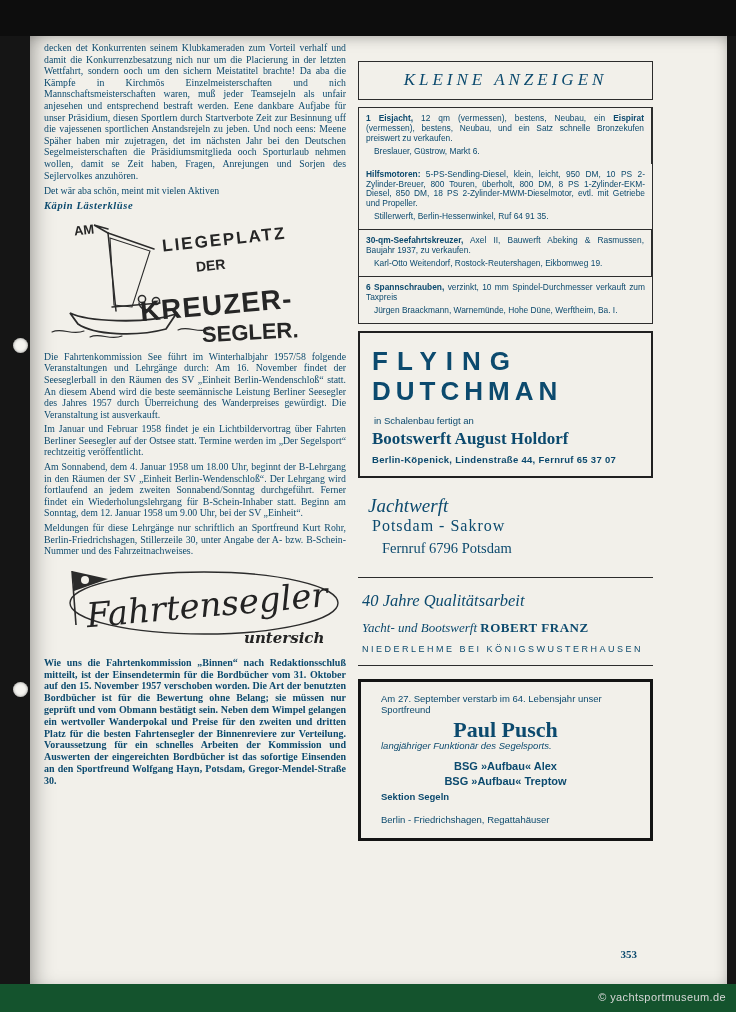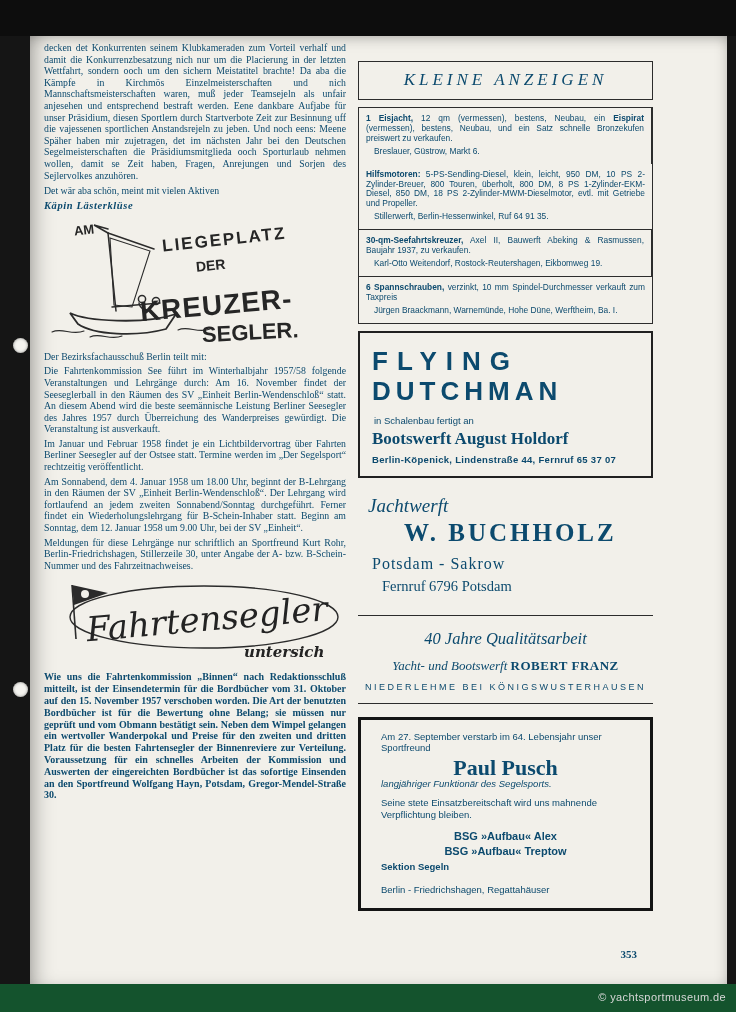--- a/index.html
+++ b/index.html
@@ -49,21 +49,21 @@
   .fd-firm{font-family:"Liberation Serif",serif;font-weight:bold;font-size:17px;margin:2px 0 5px;}
   .fd-addr{font:bold 9.5px "Liberation Sans",sans-serif;letter-spacing:.3px;}
 
   .bu{padding:10px 4px 12px 10px;margin-bottom:4px;}
   .bu-script{font-family:Liberation Serif, serif;font-style:italic;font-size:19px;}
   .bu-name{font-family:"Liberation Serif",serif;font-weight:bold;font-size:25px;
            letter-spacing:3px;margin:2px 0 8px 36px;}
   .bu-city{font-family:"Liberation Serif",serif;font-size:16px;letter-spacing:1px;margin-left:4px;}
   .bu-phone{font-family:"Liberation Serif",serif;font-size:14.5px;margin:5px 0 0 14px;}
 
-  .fr{border-top:1px solid #2c2c2c;border-bottom:1px solid #2c2c2c;text-align:center;
+  .fr{border-top:1px solid #2c2c2c;border-bottom:1px solid #2c2c2c;text-align:left;
       padding:13px 4px 11px;margin:8px 0 13px;}
   .fr1{font-family:"Liberation Serif",serif;font-style:italic;font-size:16.5px;margin-bottom:9px;}
   .fr2{font-family:"Liberation Serif",serif;font-size:13px;}
   .fr2 .it{font-style:italic;} .fr2 .bd{font-weight:bold;letter-spacing:.5px;}
   .fr3{font:9px "Liberation Sans",sans-serif;letter-spacing:2.5px;margin-top:8px;}
 
   .pu{border:3px solid #141414;padding:11px 20px 12px;
       font:9.5px/11.6px "Liberation Sans",sans-serif;}
   .pu-name{text-align:center;font-family:"Liberation Serif",serif;font-weight:bold;
            font-size:22px;margin:8px 0 5px;}
@@ -116,21 +116,20 @@
             <path d="M46 120 C56 115, 66 124, 78 119" stroke-width="1.1"></path>
           </g>
           <text class="hand" x="30" y="18" font-size="13" transform="rotate(-6 36 14)">AM</text>
           <text class="hand" x="118" y="26" font-size="17" letter-spacing="2" transform="rotate(-6 200 22)">LIEGEPLATZ</text>
           <text class="hand" x="152" y="54" font-size="14" transform="rotate(-6 160 50)">DER</text>
           <text class="hand" x="96" y="96" font-size="28" letter-spacing="1" transform="rotate(-5 190 90)">KREUZER-</text>
           <text class="hand" x="158" y="123" font-size="22" transform="rotate(-3 200 118)">SEGLER.</text>
         </svg>
       </div>
 
-      <p class="bt">Der Bezirksfachausschuß Berlin teilt mit:</p>
       <p class="bt">Die Fahrtenkommission See führt im Winterhalbjahr 1957/58 folgende Veranstaltungen und Lehrgänge durch: Am 16. November findet der Seeseglerball in den Räumen des SV „Einheit Berlin-Wendenschloß“ statt. An diesem Abend wird die beste seemännische Leistung Berliner Seesegler des Jahres 1957 durch Überreichung des Wanderpreises gewürdigt. Die Veranstaltung ist ausverkauft.</p>
       <p class="bt">Im Januar und Februar 1958 findet je ein Lichtbildervortrag über Fahrten Berliner Seesegler auf der Ostsee statt. Termine werden im „Der Segelsport“ rechtzeitig veröffentlicht.</p>
       <p class="bt">Am Sonnabend, dem 4. Januar 1958 um 18.00 Uhr, beginnt der B-Lehrgang in den Räumen der SV „Einheit Berlin-Wendenschloß“. Der Lehrgang wird fortlaufend an jedem zweiten Sonnabend/Sonntag durchgeführt. Ferner findet ein Wiederholungslehrgang für B-Schein-Inhaber statt. Beginn am Sonntag, dem 12. Januar 1958 um 9.00 Uhr, bei der SV „Einheit“.</p>
       <p class="bt">Meldungen für diese Lehrgänge nur schriftlich an Sportfreund Kurt Rohr, Berlin-Friedrichshagen, Stillerzeile 30, unter Angabe der A- bzw. B-Schein-Nummer und des Fahrzeitnachweises.</p>
 
       <div class="illu">
         <svg width="302" height="90" viewBox="0 0 302 90">
           <g stroke="#2b2b2b" fill="none">
             <ellipse cx="160" cy="42" rx="134" ry="31" stroke-width="1.4"></ellipse>
             <path d="M28 10 L32 64" stroke-width="1.6"></path>
@@ -171,36 +170,34 @@
       <div class="fd">
         <div class="fd-title">FLYING</div>
         <div class="fd-title fd-title2">DUTCHMAN</div>
         <div class="fd-sub">in Schalenbau fertigt an</div>
         <div class="fd-firm">Bootswerft August Holdorf</div>
         <div class="fd-addr">Berlin-Köpenick, Lindenstraße 44, Fernruf 65 37 07</div>
       </div>
 
       <div class="bu">
         <div class="bu-script">Jachtwerft</div>
-        <div class="bu-name">W. BUCHHOLZ</div>
         <div class="bu-city">Potsdam - Sakrow</div>
         <div class="bu-phone">Fernruf 6796 Potsdam</div>
       </div>
 
       <div class="fr">
         <div class="fr1">40 Jahre Qualitätsarbeit</div>
         <div class="fr2"><span class="it">Yacht- und Bootswerft </span><span class="bd">ROBERT FRANZ</span></div>
         <div class="fr3">NIEDERLEHME BEI KÖNIGSWUSTERHAUSEN</div>
       </div>
 
       <div class="pu">
         <div class="pu-intro">Am 27. September verstarb im 64. Lebensjahr unser Sportfreund</div>
         <div class="pu-name">Paul Pusch</div>
         <div class="pu-role">langjähriger Funktionär des Segelsports.</div>
-        <div class="pu-text">Seine stete Einsatzbereitschaft wird uns mahnende Verpflichtung bleiben.</div>
         <div class="pu-org">BSG »Aufbau« Alex</div>
         <div class="pu-org">BSG »Aufbau« Treptow</div>
         <div class="pu-org3">Sektion Segeln</div>
         <div class="pu-city">Berlin - Friedrichshagen, Regattahäuser</div>
       </div>
 
     </div>
 
     <div class="pageno">353</div>
   </div>

